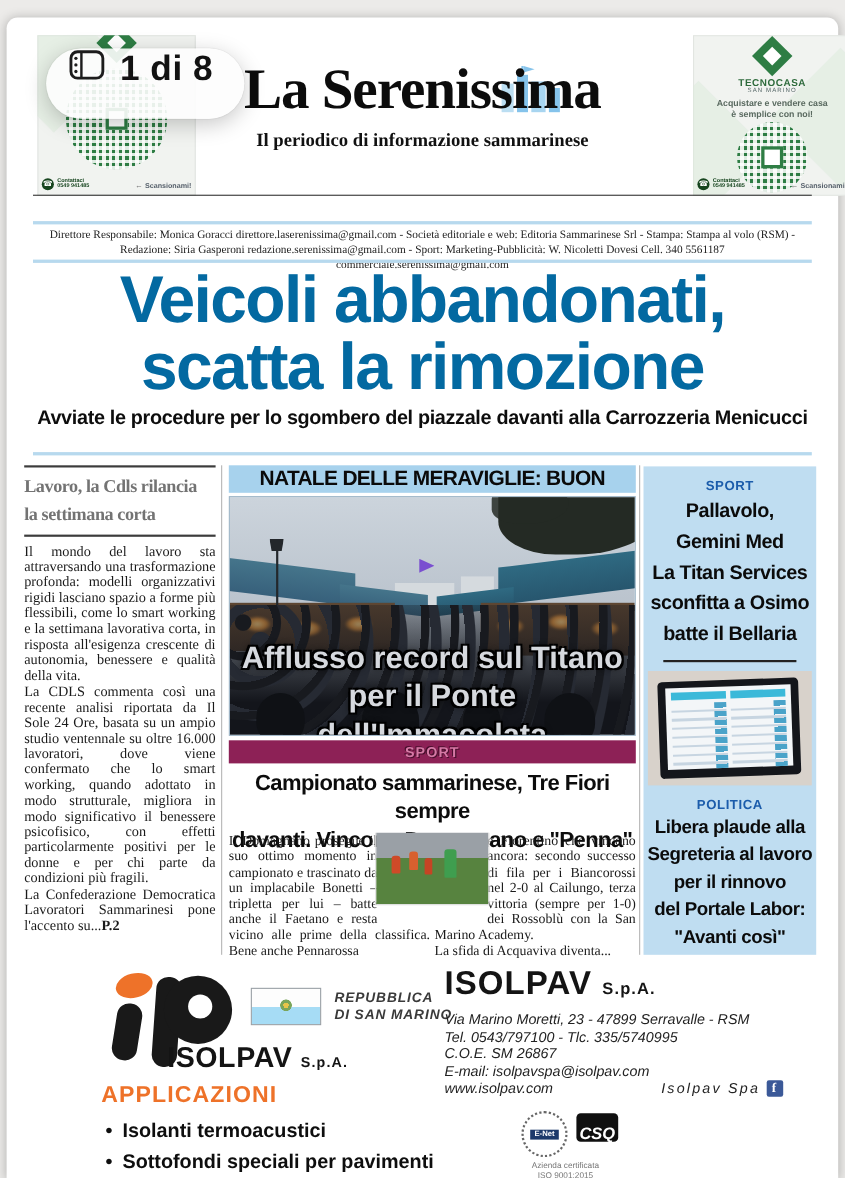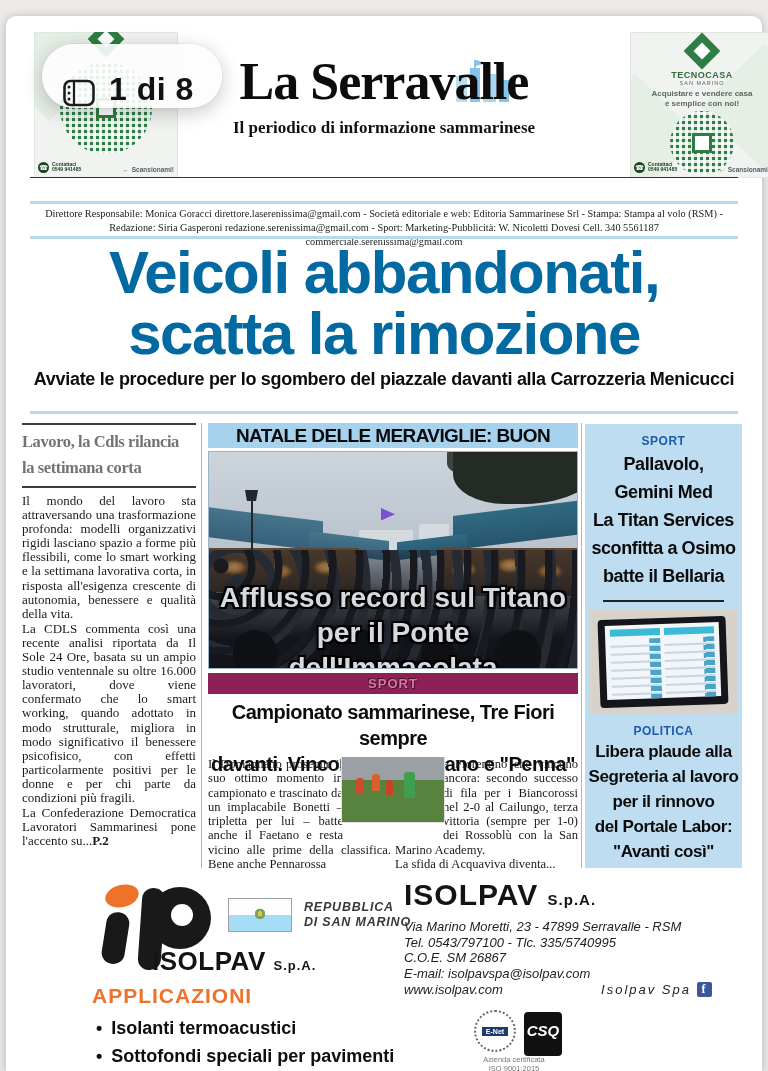--- a/index.html
+++ b/index.html
@@ -3,21 +3,21 @@
 <meta charset="utf-8">
 <style>
   * { margin:0; padding:0; box-sizing:border-box; }
   html,body { width:768px; height:1071px; overflow:hidden; background:#ecebe9; font-family:"Liberation Sans", sans-serif; }
 
   
   .page { position:absolute; left:6px; top:16px; width:756px; height:1055px; background:#fff;
           border-radius:10px 10px 0 0; box-shadow:0 1px 10px rgba(0,0,0,.25); }
 
   
-  .pill { position:absolute; left:42px; top:44px; height:64px; display:flex; align-items:flex-end; gap:13px;
+  .pill { position:absolute; left:42px; top:44px; height:64px; display:flex; align-items:flex-start; gap:13px;
           padding:0 28px 0 20px; border-radius:34px; background:rgba(253,253,253,.9);
           box-shadow:0 5px 20px rgba(0,0,0,.22), 0 0 0 1px rgba(0,0,0,.03); z-index:50; cursor:pointer;}
   .pill .txt { font-size:32px; font-weight:600; color:#121212; letter-spacing:.5px; }
 
   
   .tc-ad { position:absolute; width:144px; height:146px; background:#f1f3f0; overflow:hidden;
            box-shadow:inset 0 0 0 1px #e2e5e1; }
   .tc-ad .deco { position:absolute; width:90px; height:90px; background:#dcebdc; transform:rotate(45deg); opacity:.55; }
   .tc-diamond { position:absolute; width:26px; height:26px; background:#2e7d44; transform:rotate(45deg); }
   .tc-diamond i { position:absolute; left:7px; top:7px; width:12px; height:12px; background:#fff; }
@@ -141,21 +141,21 @@
   .ip-name-r small { font-size:15px; }
   .ip-addr { position:absolute; left:398px; top:903px; font-style:italic; font-size:13px; line-height:15.5px; color:#222; }
   .ip-webrow { position:absolute; left:398px; top:966px; width:308px; display:flex; justify-content:space-between;
                font-style:italic; font-size:13px; color:#222; align-items:center; }
   .fb-wrap { display:flex; align-items:center; gap:6px; letter-spacing:2px; }
   .fb-ic { width:15px; height:15px; background:#3b5998; border-radius:2px; color:#fff; text-align:center;
            font-family:"Liberation Serif", serif; font-weight:bold; font-size:12px; line-height:15px; font-style:normal; }
   .enet { position:absolute; left:468px; top:994px; width:42px; height:42px; border-radius:50%;
           border:2px dotted #666; display:flex; align-items:center; justify-content:center; }
   .enet span { background:#1d3a6b; color:#fff; font-size:7px; font-weight:700; padding:1px 4px; }
-  .csq { position:absolute; left:518px; top:996px; width:38px; height:44px; background:#101010; border-radius:4px;
+  .csq { position:absolute; left:518px; top:996px; width:38px; height:26px; background:#101010; border-radius:4px;
          color:#fff; font-weight:700; font-style:italic; font-size:15px; text-align:center; line-height:38px; }
   .cert-cap { position:absolute; left:448px; top:1040px; width:120px; text-align:center;
               font-size:7.5px; line-height:8.5px; color:#777; }
   .protos { position:absolute; left:592px; top:996px; width:136px; text-align:center; }
   .protos .top { font-size:15px; letter-spacing:8px; color:#666; margin-left:8px; }
   .soa-row { display:flex; align-items:center; justify-content:center; gap:3px; margin-top:2px; }
   .soa-row b { font-size:27px; color:#3a3a3a; letter-spacing:1px; }
   .soa-ring { width:21px; height:21px; border:3px solid #2f7fd4; border-radius:50%; position:relative; }
   .soa-ring::after { content:""; position:absolute; left:50%; top:50%; width:4px; height:4px; margin:-2px 0 0 -2px;
                      border-radius:50%; background:#2f7fd4; }
@@ -204,21 +204,21 @@
 
   <div class="masthead">
     <svg class="skyline" width="72" height="48" viewBox="0 0 72 48">
       <rect x="6" y="20" width="11" height="26" fill="#b8ddf2"></rect>
       <rect x="20" y="12" width="10" height="34" fill="#7fc0ea"></rect>
       <rect x="33" y="18" width="13" height="28" fill="#a4d3f0"></rect>
       <rect x="49" y="24" width="10" height="22" fill="#7fc0ea"></rect>
       <rect x="24" y="4" width="2" height="10" fill="#7fc0ea"></rect>
       <polygon points="26,4 36,7 26,10" fill="#7fc0ea"></polygon>
     </svg>
-    <div class="mast-title">La Serravalle</div>
+    <div class="mast-title">La Serenissima</div>
     <div class="mast-sub">Il periodico di informazione sammarinese</div>
   </div>
 
   <div class="hairline" style="top:161px;"></div>
   <div class="rule-blue" style="top:185px;"></div>
   <div class="staff">
     <div>Direttore Responsabile: Monica Goracci direttore.laserenissima@gmail.com - Società editoriale e web: Editoria Sammarinese Srl - Stampa: Stampa al volo (RSM) -</div>
     <div>Redazione: Siria Gasperoni redazione.serenissima@gmail.com - Sport: Marketing-Pubblicità: W. Nicoletti Dovesi Cell. 340 5561187 commerciale.serenissima@gmail.com</div>
   </div>
   <div class="rule-blue" style="top:220px;"></div>

